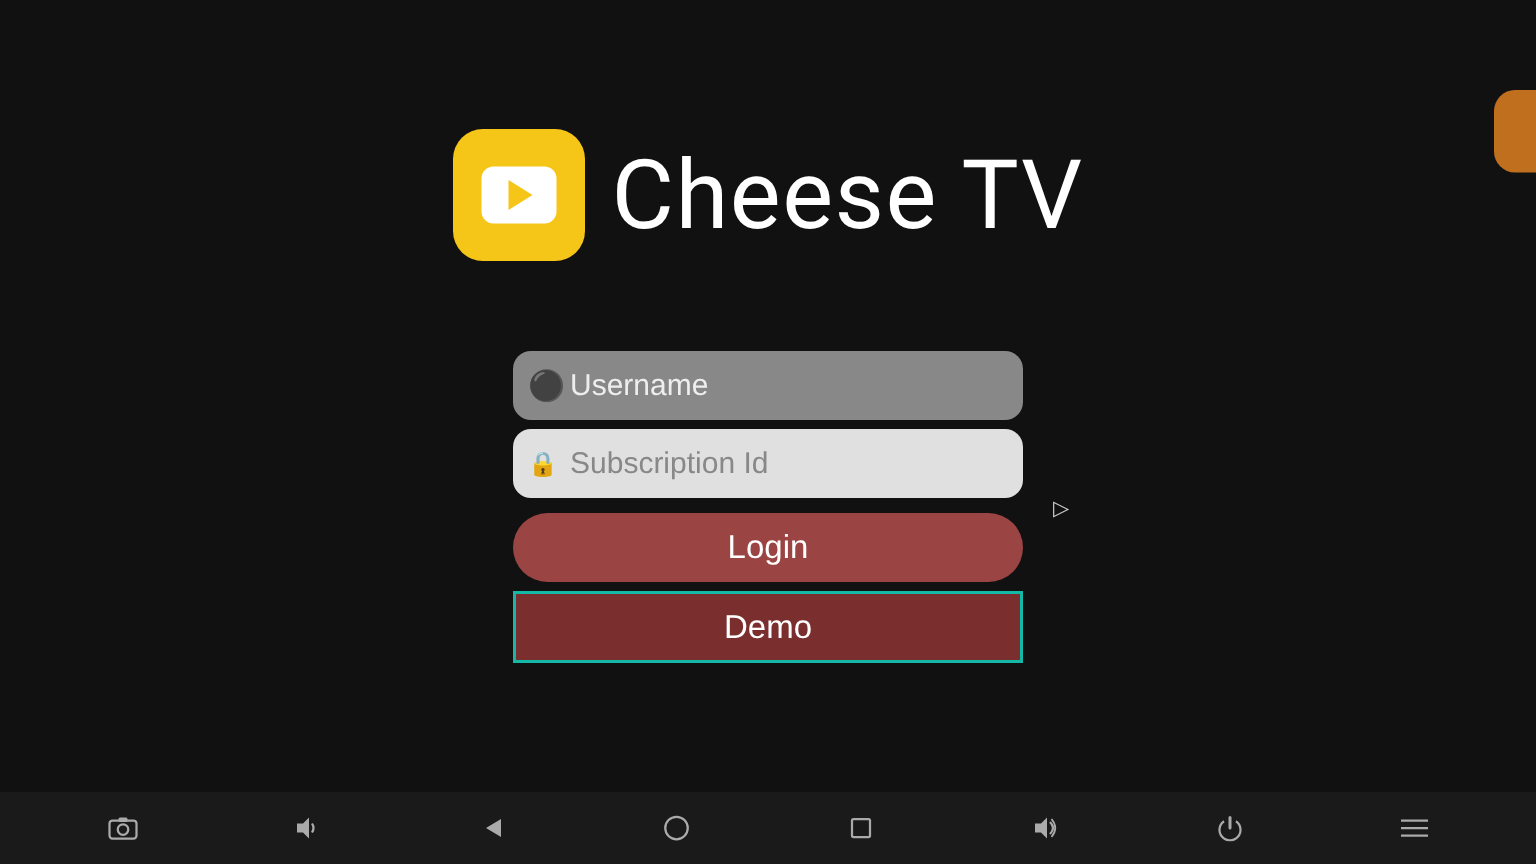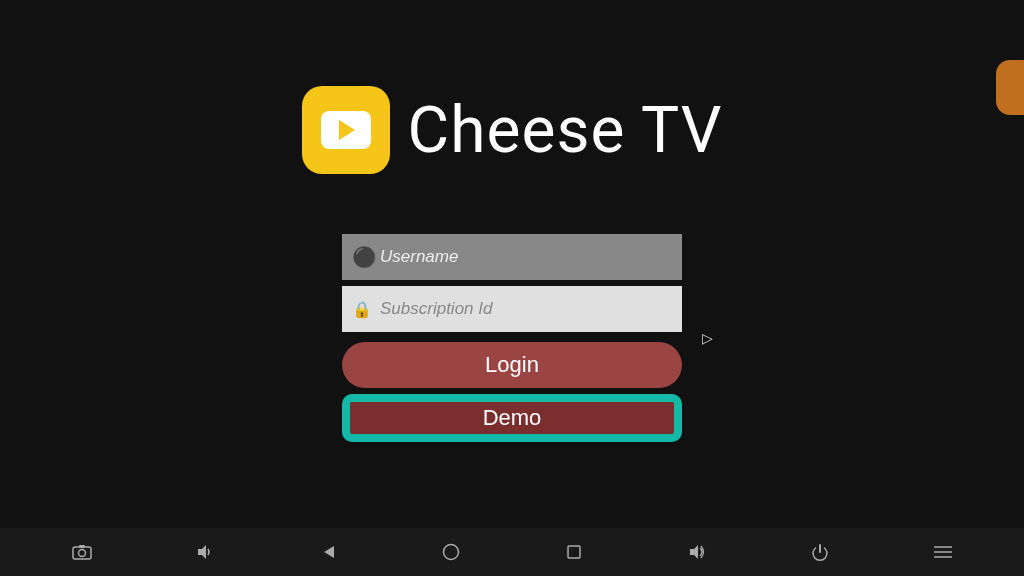--- a/index.html
+++ b/index.html
@@ -103,26 +103,25 @@
       flex-direction: column;
       align-items: center;
       width: 340px;
       gap: 6px;
     }
 
     .input-field {
       width: 100%;
       height: 46px;
       border: none;
-      border-radius: 0;
+      border-radius: 12px;
       padding: 0 12px 0 38px;
-      font-size: 17px;
+      font-size: 20px;
       color: #333;
       outline: none;
-      font-style: italic;
     }
 
     .input-wrapper {
       width: 100%;
       position: relative;
     }
 
     .input-wrapper .input-icon {
       position: absolute;
       left: 10px;
@@ -164,22 +163,22 @@
     }
 
     .btn-login {
       background: #9b4444;
       margin-top: 4px;
       text-align: center;
     }
 
     .btn-demo {
       background: #7a2e2e;
-      border: 8px solid #14b8a6;
-      border-radius: 10px;
+      border: 2px solid #14b8a6;
+      border-radius: 0;
       height: 48px;
     }
 
     .btn-purchase {
       background: #9b4444;
     }
 
     
     .nav-bar {
       position: absolute;

